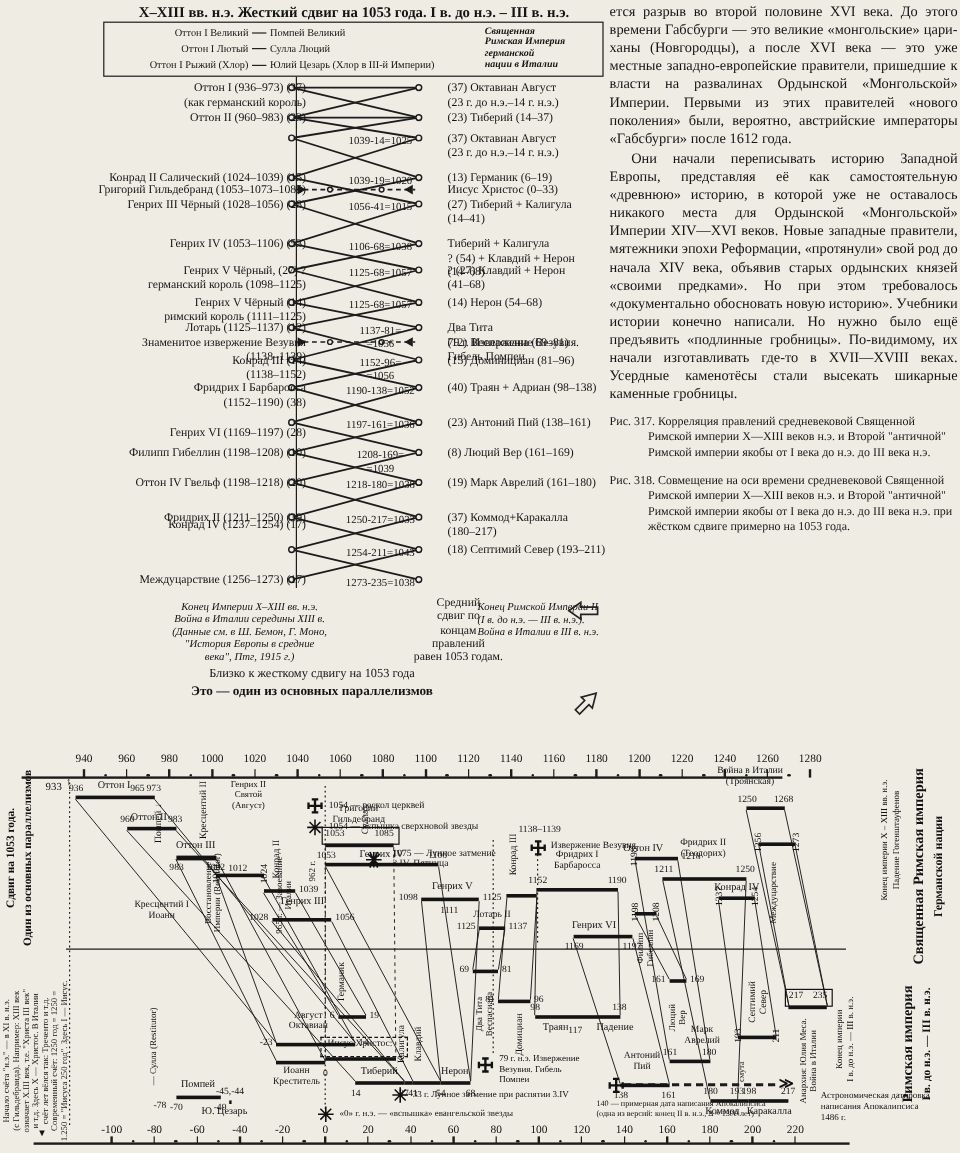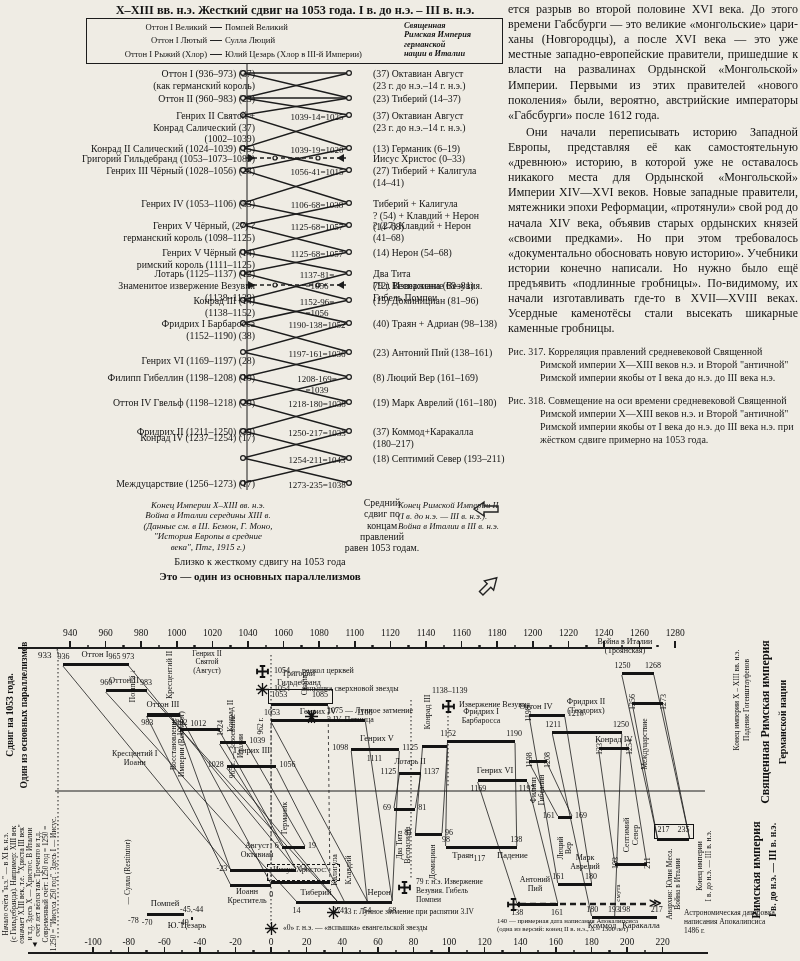--- a/index.html
+++ b/index.html
@@ -138,23 +138,20 @@
         <circle cx="349" cy="483" r="2.4" fill="#efece4" stroke="#1c1c1c" stroke-width="1.2"></circle>
       </svg>
     <div style="position:absolute;left:0;top:62px;right:0;bottom:0;">
       <div style="position:absolute;left:0;top:-62px;width:508px;height:612px;" id="rowsHost">
           <div class="frow" style="position: absolute; left: 0px; top: 68px; width: 238px; text-align: right;">Оттон I (936–973) (37)
 (как германский король)</div>
           <div class="frow" style="position: absolute; left: 356px; top: 68px; width: 150px;">(37) Октавиан Август
 (23 г. до н.э.–14 г. н.э.)</div>
           <div class="frow" style="position: absolute; left: 0px; top: 93px; width: 238px; text-align: right;">Оттон II (960–983) (23)</div>
           <div class="frow" style="position: absolute; left: 356px; top: 93px; width: 150px;">(23) Тиберий (14–37)</div>
-          <div class="frow" style="position: absolute; left: 0px; top: 110px; width: 238px; text-align: right;">Генрих II Святой +
-Конрад Салический (37)
-(1002–1039)</div>
           <div class="frow fc" style="position: absolute; left: 252px; top: 112px; width: 96px; text-align: center;">1039-14=1025</div>
           <div class="frow" style="position: absolute; left: 356px; top: 110px; width: 150px;">(37) Октавиан Август
 (23 г. до н.э.–14 г. н.э.)</div>
           <div class="frow" style="position: absolute; left: 0px; top: 143px; width: 238px; text-align: right;">Конрад II Салический (1024–1039) (15)</div>
           <div class="frow fc" style="position: absolute; left: 252px; top: 145px; width: 96px; text-align: center;">1039-19=1020</div>
           <div class="frow" style="position: absolute; left: 356px; top: 143px; width: 150px;">(13) Германик (6–19)</div>
           <div class="frow" style="position: absolute; left: 0px; top: 153px; width: 238px; text-align: right;">Григорий Гильдебранд (1053–1073–1085)</div>
           <div class="frow" style="position: absolute; left: 356px; top: 153px; width: 150px;">Иисус Христос (0–33)</div>
           <div class="frow" style="position: absolute; left: 0px; top: 165px; width: 238px; text-align: right;">Генрих III Чёрный (1028–1056) (28)</div>
           <div class="frow fc" style="position: absolute; left: 252px; top: 167px; width: 96px; text-align: center;">1056-41=1015</div>

